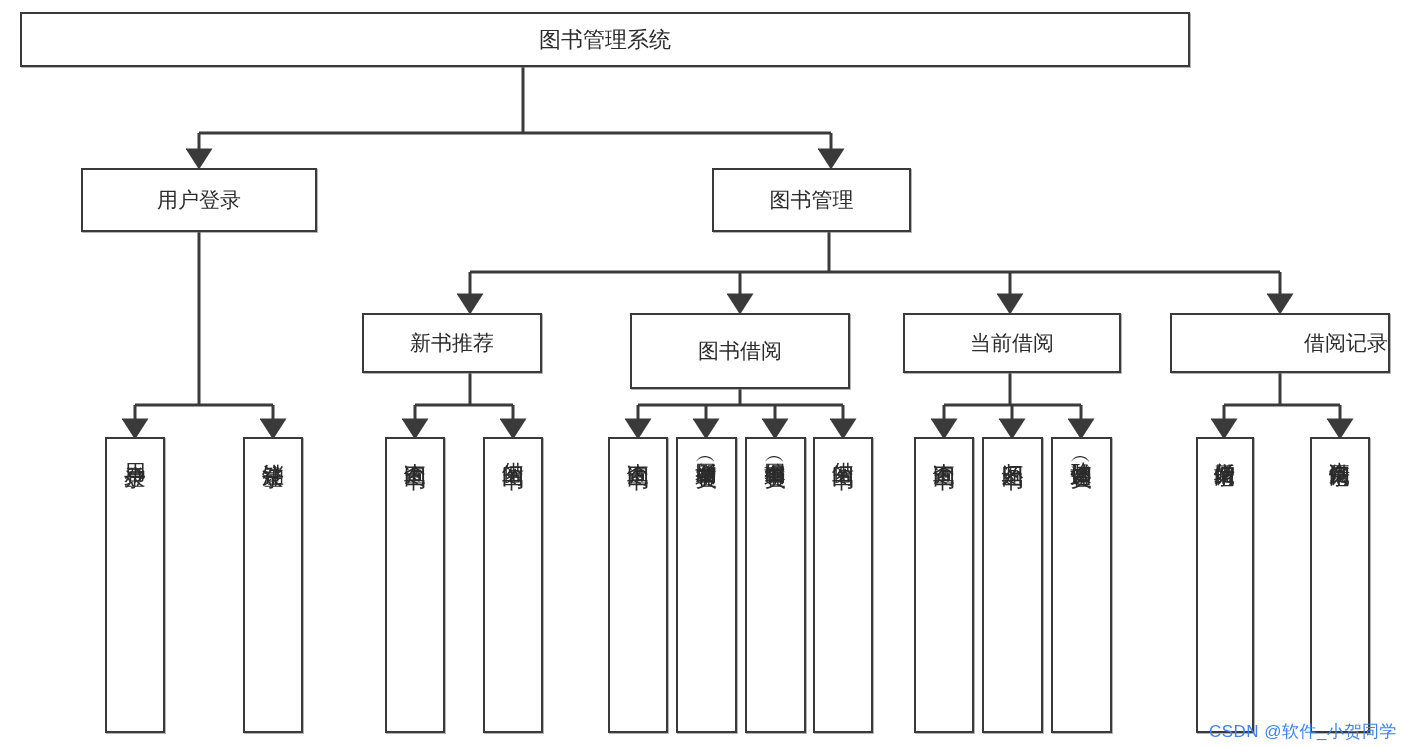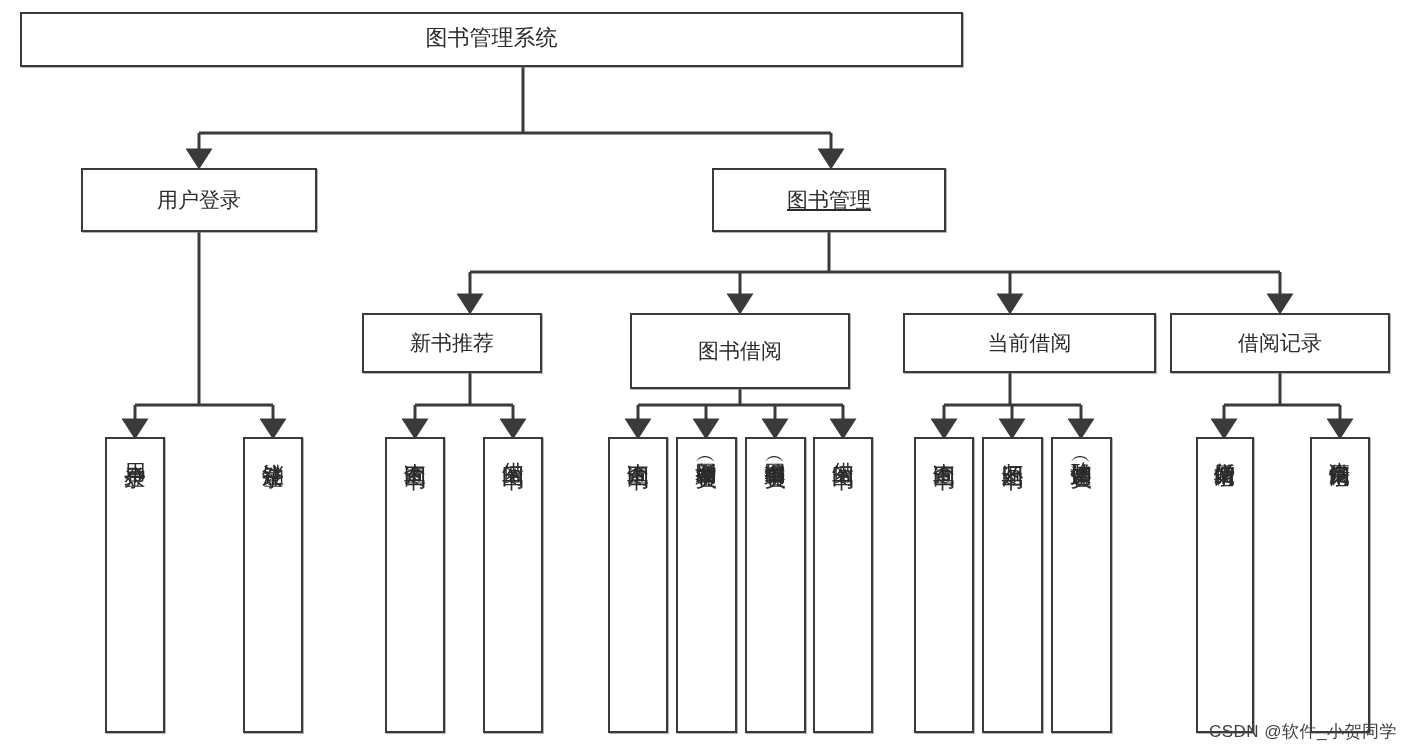--- a/index.html
+++ b/index.html
@@ -66,21 +66,21 @@
     width: 1405px;
     height: 747px;
     z-index: 1;
     pointer-events: none;
   }
   #watermark {
     position: absolute;
     right: 8px;
     bottom: 4px;
     font-size: 17px;
-    color: #404040;
+    color: #3b82f6;
     letter-spacing: 0.5px;
     z-index: 5;
     white-space: nowrap;
     user-select: none;
   }
 </style>
 </head>
 <body>
 
 <div id="canvas">
@@ -128,45 +128,45 @@
       <path d="M1012,405 L1012,428" marker-end="url(#arrow)"></path>
       <path d="M1081,405 L1081,428" marker-end="url(#arrow)"></path>
 
       <path d="M1280,373 L1280,405"></path>
       <path d="M1224,405 L1340,405"></path>
       <path d="M1224,405 L1224,428" marker-end="url(#arrow)"></path>
       <path d="M1340,405 L1340,428" marker-end="url(#arrow)"></path>
     </g>
   </svg>
 
-  <div class="node horiz root" style="left:20px; top:12px; width:943px; height:55px;font-family:Liberation Mono, monospace;">
+  <div class="node horiz root" style="left:20px; top:12px; width:1170px; height:55px;">
     <span class="label">图书管理系统</span>
   </div>
 
   <div class="node horiz" style="left:81px; top:168px; width:236px; height:64px;">
     <span class="label">用户登录</span>
   </div>
 
-  <div class="node horiz" style="left:712px; top:168px; width:234px; height:64px;text-decoration:underline;">
+  <div class="node horiz" style="left:712px; top:168px; width:199px; height:64px;">
     <span class="label">图书管理</span>
   </div>
 
   <div class="node horiz" style="left:362px; top:313px; width:180px; height:60px;">
     <span class="label">新书推荐</span>
   </div>
 
   <div class="node horiz" style="left:630px; top:313px; width:220px; height:76px;">
     <span class="label">图书借阅</span>
   </div>
 
-  <div class="node horiz" style="left:903px; top:313px; width:253px; height:60px;justify-content:center;">
+  <div class="node horiz" style="left:903px; top:313px; width:218px; height:60px;justify-content:center;">
     <span class="label">当前借阅</span>
   </div>
 
-  <div class="node horiz" style="left:1170px; top:313px; width:220px; height:60px;">
+  <div class="node horiz" style="left:1170px; top:313px; width:220px; height:60px;justify-content:flex-end;">
     <span class="label">借阅记录</span>
   </div>
 
   <div class="node vert" style="left:105px; top:437px; width:60px; height:296px;">
     <span class="label">用户登录</span>
   </div>
   <div class="node vert" style="left:243px; top:437px; width:60px; height:296px;">
     <span class="label">注销登录</span>
   </div>
 

